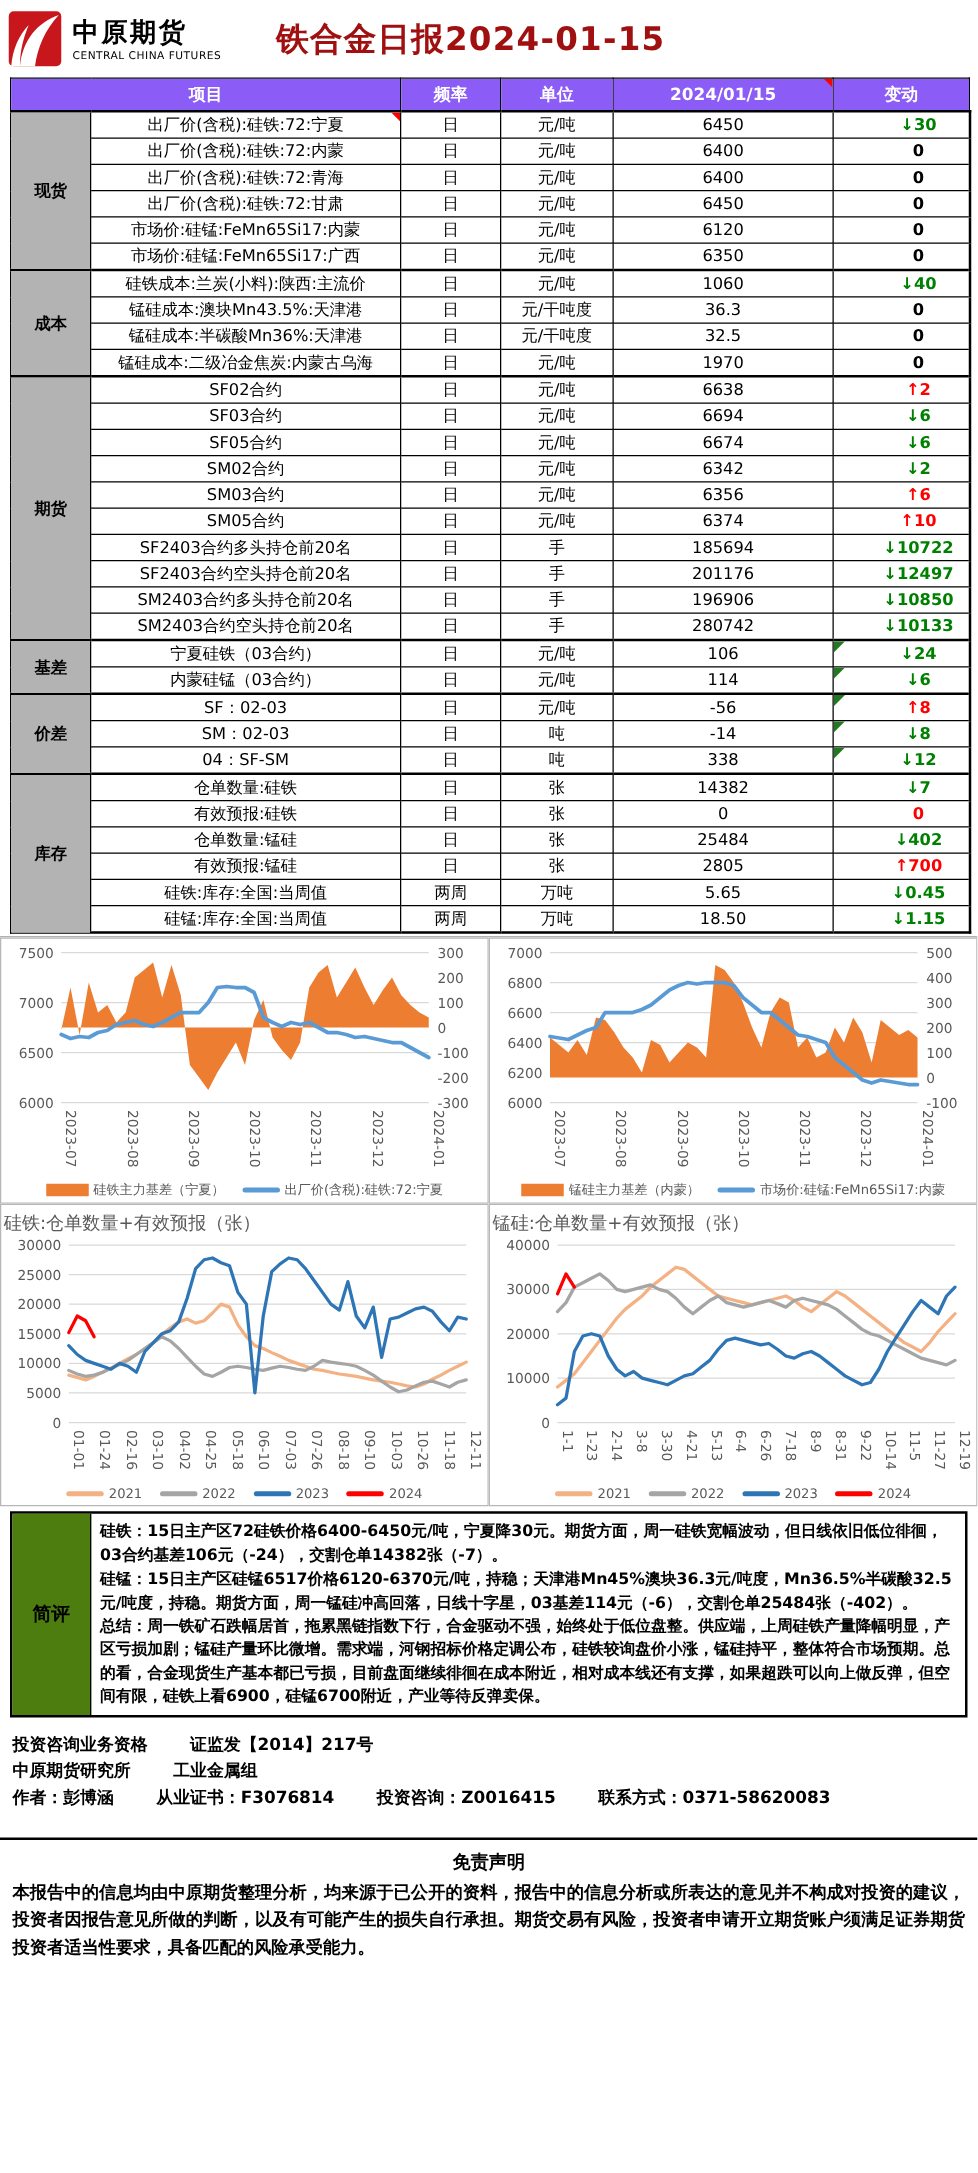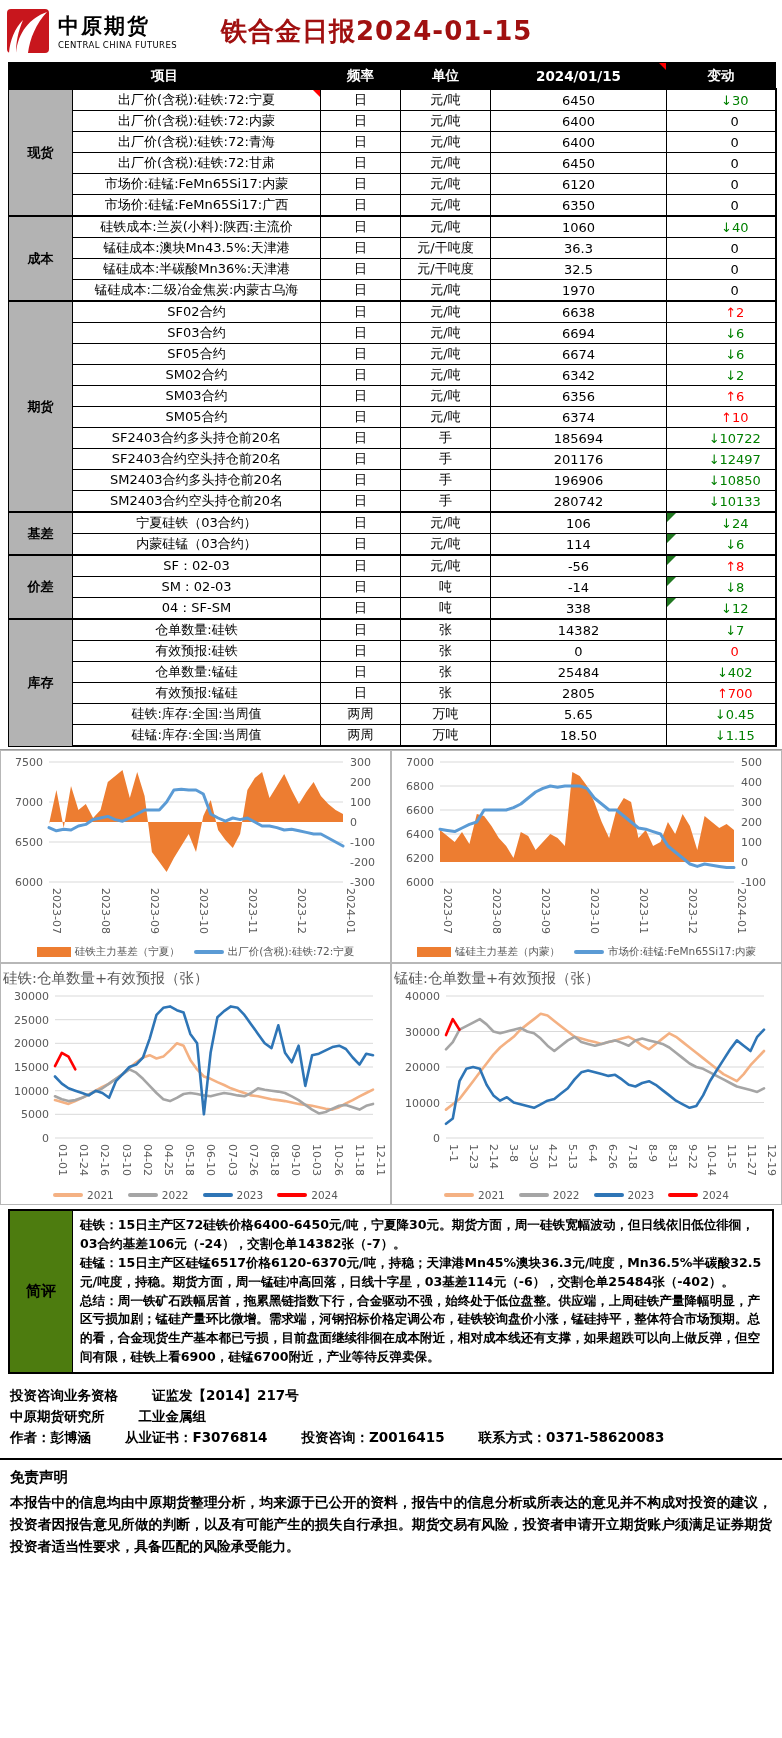--- a/index.html
+++ b/index.html
@@ -7,49 +7,49 @@
   .page{width:782px;background:#fff;}
   
   .hdr{display:flex;align-items:center;height:62px;padding:0 6px;}
   .logo{display:flex;align-items:center;gap:6px;width:215px;}
   .logo-text .cn{font-size:21px;font-weight:bold;letter-spacing:2px;font-family:"DejaVu Serif","Liberation Serif",serif;}
   .logo-text .en{font-size:8.5px;letter-spacing:.4px;}
   .title{flex:1;font-size:26px;font-weight:bold;color:#A01010;letter-spacing:1px;padding-right:120px;}
   
   table.rep{border-collapse:collapse;margin:0 0 0 8px;table-layout:fixed;width:767px;}
   table.rep td,table.rep th{border:1px solid #000;font-size:13px;text-align:center;padding:0;height:20px;position:relative;overflow:hidden;white-space:nowrap;}
-  table.rep thead th{background:#000000;color:#fff;font-weight:bold;height:25px;font-size:13.5px;}
+  table.rep thead th{background:#8b5cf6;color:#fff;font-weight:bold;height:25px;font-size:13.5px;}
   td.group-cell{background:#B3B3B3;font-weight:bold;font-size:15px;border-width:2px 1px 2px 2px;}
   tr.group-first td{border-top-width:2px;}
-  table.rep tr td:last-child{border-right-width:2px;font-weight:normal;padding-left:28px;}
+  table.rep tr td:last-child{border-right-width:2px;font-weight:bold;padding-left:28px;}
   table.rep tbody tr:last-child td{border-bottom-width:2px;}
   .chg-green{color:#008000;}.chg-red{color:#FF0000;}.chg-black{color:#000;}
   .tri-red{position:absolute;top:0;right:0;width:0;height:0;border-top:7px solid #F00;border-left:7px solid transparent;}
   .tri-green{position:absolute;top:0;left:0;width:0;height:0;border-top:9px solid #217821;border-right:9px solid transparent;}
   
   .charts{display:grid;grid-template-columns:391px 391px;border-top:1px solid #999;margin-top:2px;}
   .panel{border:1px solid #b7b7b7;box-sizing:border-box;padding:3px 2px 1px 2px;background:#fff;}
   .ct{text-align:left;color:#595959;font-size:14.5px;padding:2px 0 0 0;}
   .ax{font-size:11px;fill:#595959;}
   .legend{display:flex;justify-content:center;align-items:center;gap:14px;font-size:10.5px;color:#595959;padding:1px 0 2px 0;}
   .lg-item{display:flex;align-items:center;gap:4px;white-space:nowrap;}
   .sw-area{display:inline-block;width:34px;height:10px;}
   .sw-line{display:inline-block;width:30px;height:4px;border-radius:2px;}
   
   .comment{display:flex;border:2px solid #000;margin:4px 8px 0 8px;}
   .comment .lbl{width:62px;border-right:1px solid #000;display:flex;align-items:center;justify-content:center;font-weight:bold;font-size:15px;background:#4d7c0f;}
   .comment .body{flex:1;padding:5px 7px;font-size:12.6px;font-weight:bold;line-height:1.5;}
   .comment .body p{margin:0;}
   
-  .footer{border-top:0;margin:6px 0 0 0;padding:4px 10px 8px 10px;font-size:13.5px;font-weight:bold;}
+  .footer{border-top:0;margin:6px 0 12px 0;padding:4px 10px 8px 10px;font-size:13.5px;font-weight:bold;}
   .footer .fl{margin:3px 0;}
   .footer .fl span{margin-right:34px;}
   
   .disc{border-top:2px solid #000;padding:8px 10px 16px 10px;}
-  .disc .dt{font-weight:bold;font-size:14.5px;margin-bottom:4px;}
+  .disc .dt{text-align:center;font-weight:bold;font-size:14.5px;margin-bottom:4px;}
   .disc .db{font-size:13.8px;font-weight:bold;line-height:1.6;text-align:justify;}
 </style>
 </head>
 <body>
 
 <div class="page">
 
   <div class="hdr">
     <div class="logo">
       <svg width="46" height="46" viewBox="0 0 46 46">

